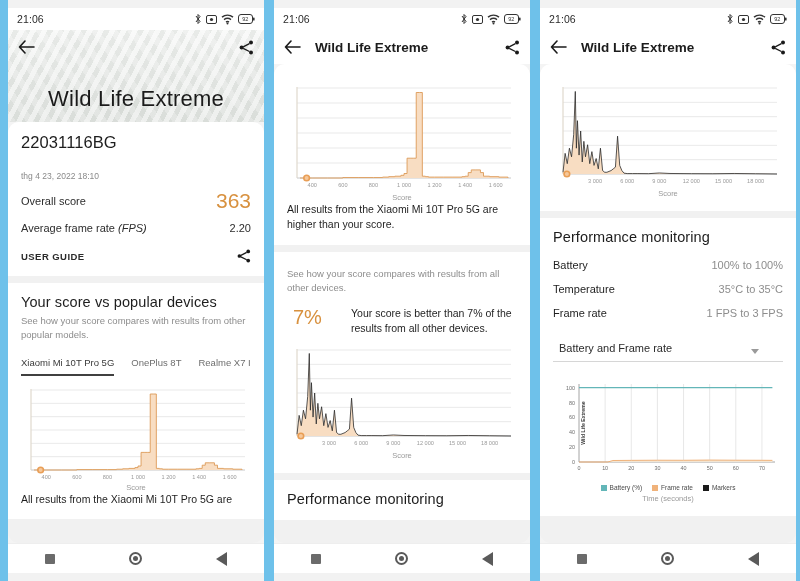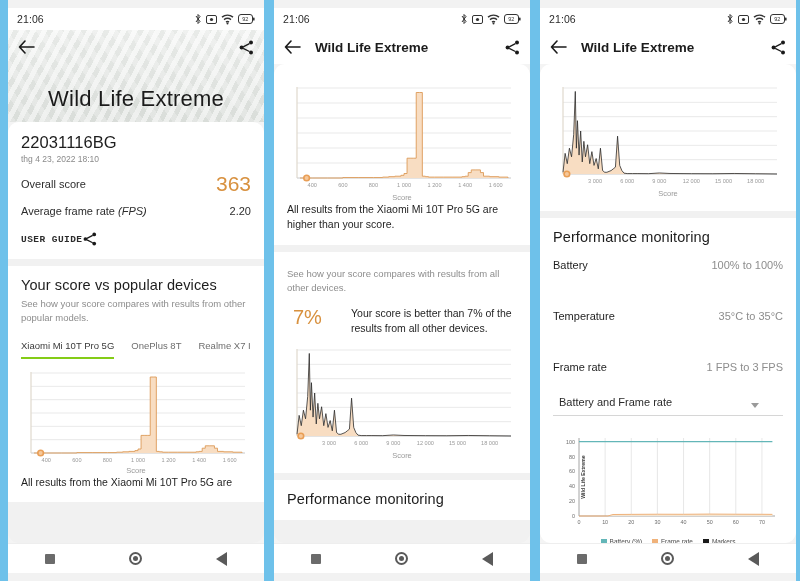--- a/index.html
+++ b/index.html
@@ -64,53 +64,52 @@
     position:absolute; left:0; right:0; bottom: 10px; text-align:center;
     font-size: 22px; color: #1b1b1b; z-index: 2; letter-spacing: .2px;
   }
 
   
   .body { flex:1; overflow:hidden; background:#f1f1f1;border-radius:11px; }
   .card { background:#fff; margin: 0 0 7px 0; padding: 11px 13px 13px 13px; }
   .card.tight { padding-top: 10px; }
 
   .devname { font-size: 16.5px; color:#1d1d1d; letter-spacing:.1px; }
-  .devdate { font-size: 8.5px; color:#8a8a8a; margin-top: 2px; }
+  .devdate { font-size: 8.5px; color:#8a8a8a; margin-top: 19px; }
 
   .row {
     display:flex; align-items:center; justify-content:space-between;
     padding: 9px 0 2px 0;
   }
   .row-label { font-size: 11px; color:#2d2d2d; }
   .row-label i { font-style: italic; }
   .score-big { font-size: 21px; color:#d8913f; line-height:1; }
   .row-val { font-size: 11px; color:#2d2d2d; }
   .userguide {
-    display:flex; align-items:center; justify-content:flex-start;
+    display:flex; align-items:center; justify-content:space-between;
     padding-top: 13px;
-    font-family: Liberation Mono, monospace;
   }
   .userguide-label { font-size:9.5px; font-weight:bold; color:#2b2b2b; letter-spacing:.45px; }
 
   .sec-title { font-size: 14.5px; color:#1d1d1d; letter-spacing:.1px; }
   .sec-sub { font-size: 9.5px; color:#8d8d8d; line-height:1.45; margin-top: 4px; }
 
   .tabs { display:flex; gap: 0; margin-top: 11px; }
   .tab { font-size: 9.5px; color:#6e6e6e; padding: 4px 0 6px 0; margin-right: 17px; white-space:nowrap; }
-  .tab.active { color:#3a3a3a; border-bottom: 2px solid #84cc16; }
+  .tab.active { color:#3a3a3a; border-bottom: 2px solid #404040; }
 
   .chartwrap { margin-top: 10px; }
   .chart-caption { font-size: 10.5px; color:#1f1f1f; line-height:1.42; }
   .axis-label { text-align:center; font-size: 7.5px; color:#9a9a9a; margin-top:-3px; }
 
   .pctrow { display:flex; align-items:flex-start; gap: 14px; margin-top: 12px; padding-left: 6px; }
   .pct { font-size: 20px; color:#d8913f; line-height:1.1; min-width: 44px;}
   .pct-text { font-size: 10.5px; color:#1f1f1f; line-height:1.42; }
 
-  .pm-row { display:flex; justify-content:space-between; align-items:center; padding: 6px 0; margin-top: 27px; }
+  .pm-row { display:flex; justify-content:space-between; align-items:center; padding: 6px 0; }
   .pm-key { font-size: 11px; color:#1f1f1f; }
   .pm-val { font-size: 11px; color:#8d8d8d; }
 
   .select {
     margin-top: 10px; border-bottom: 1px solid #d6d6d6;
     display:flex; align-items:flex-end; justify-content:space-between;
     padding: 7px 6px 7px 6px;
   }
   .select-val { font-size: 11px; color:#2b2b2b; }
   .caret { width:0;height:0;border-left:4px solid transparent;border-right:4px solid transparent;border-top:5px solid #9a9a9a; margin-right:18px;}

